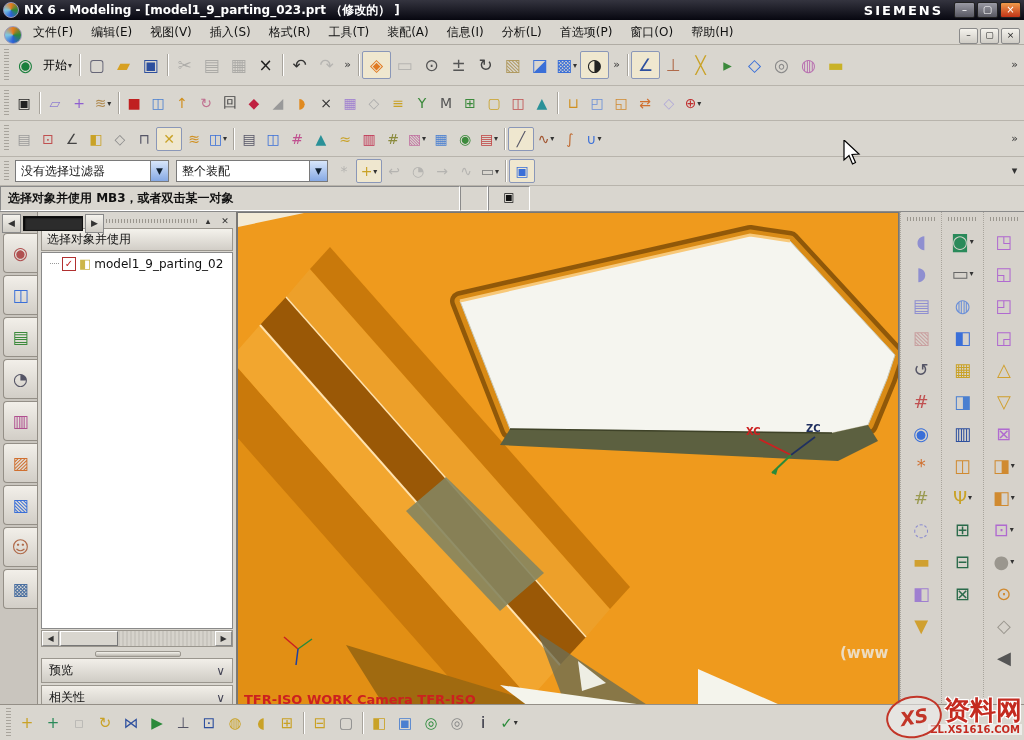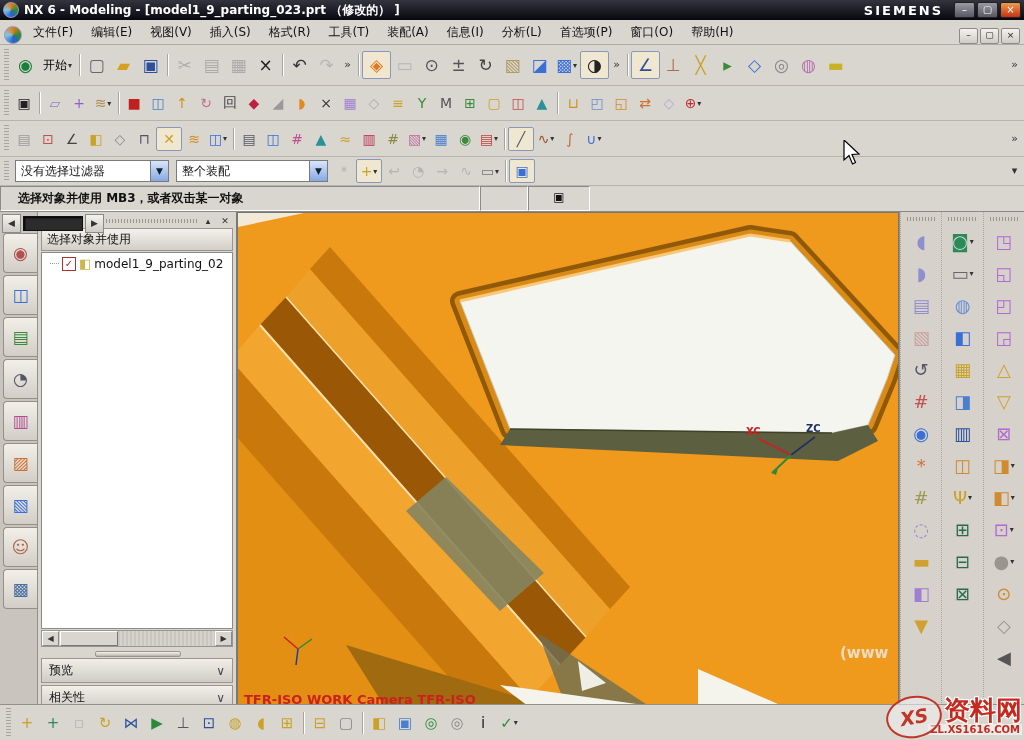--- a/index.html
+++ b/index.html
@@ -39,21 +39,21 @@
   .ticon.push{margin-left:auto;}
   .tsep{width:1px;height:22px;background:#a8a49c;box-shadow:1px 0 0 #fff;margin:0 3px;flex:0 0 auto;}
   
   .combo{height:20px;background:#fff;border:1px solid #7a7a7a;display:flex;align-items:center;margin:0 3px;flex:0 0 auto;}
   .combo .val{padding:0 5px;flex:1;white-space:nowrap;overflow:hidden;}
   .combo .cdd{width:17px;height:100%;background:linear-gradient(#d8e6fa,#86a9e4);border-left:1px solid #7a7a7a;
               display:flex;align-items:center;justify-content:center;font-size:9px;color:#123;}
   
   .promptbar{height:25px;display:flex;background:#d9d6cf;border-bottom:1px solid #8a8a8a;}
   .pcell{border:1px solid;border-color:#8a8a8a #ffffff #ffffff #8a8a8a;background:#d9d6cf;
-         font-weight:bold;padding:3px 17px;white-space:nowrap;overflow:hidden;font-size:12px;}
+         font-weight:bold;padding:3px 7px;white-space:nowrap;overflow:hidden;font-size:12px;}
   .pcell.c1{width:444px;}.pcell.c2{flex:1;}.pcell.c3{width:12px;}.pcell.c4{width:26px;text-align:center;font-weight:normal;}
   
   .main{display:flex;height:499px;position:relative;}
   .resbar{width:37px;background:#c9c5be;border-right:1px solid #948f87;padding-top:20px;display:flex;
           flex-direction:column;align-items:flex-end;}
   .resbar .ticon{width:33px;height:38px;font-size:17px;margin:1px 0;border:1px solid #948f87;border-right:none;
           border-radius:4px 0 0 4px;background:linear-gradient(#f2efe9,#d2cec7);}
   .navstrip{position:absolute;left:2px;top:2px;display:flex;align-items:center;gap:2px;z-index:5;}
   .nbtn{width:17px;height:17px;background:linear-gradient(#f4f2ec,#cfccc5);border:1px solid #8a8a8a;
         text-align:center;line-height:16px;font-size:9px;color:#333;}

